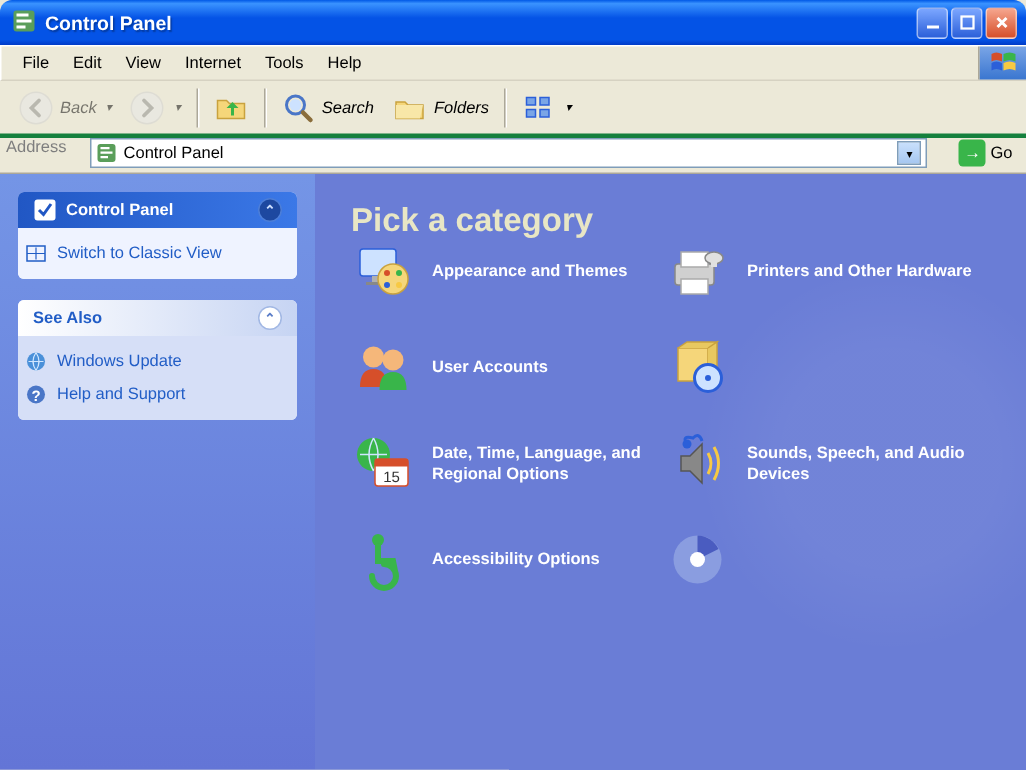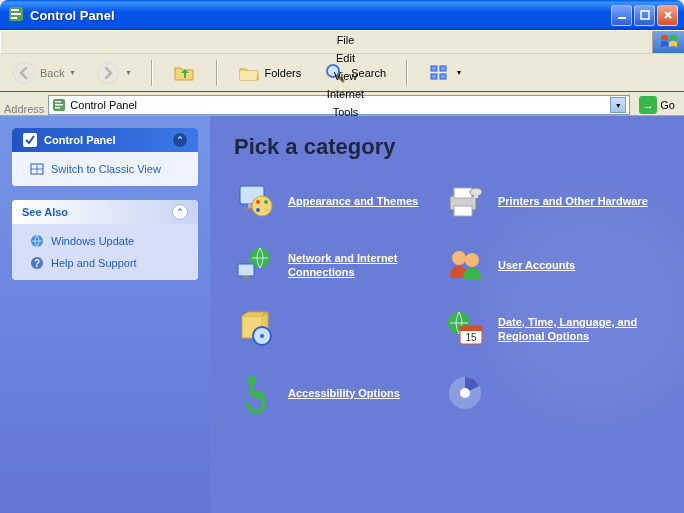--- a/index.html
+++ b/index.html
@@ -8,65 +8,65 @@
 
 .titlebar { height: 30px; background: linear-gradient(to bottom, #0058e6 0%, #3a93ff 8%, #0453e6 40%, #0453e6 88%, #003bc7 100%); display: flex; align-items: center; padding: 0 4px; border-radius: 8px 8px 0 0; }
 .titlebar .icon-slot { width: 18px; height: 18px; margin: 0 4px; }
 .titlebar .title { color: #fff; font-size: 13px; font-weight: bold; flex: 1; text-shadow: 1px 1px 1px rgba(0,0,0,0.3); }
 .winbtns { display: flex; gap: 2px; margin-right: 2px; }
 .winbtn { width: 21px; height: 21px; border-radius: 3px; border: 1px solid rgba(255,255,255,0.5); display: flex; align-items: center; justify-content: center; font-weight: bold; color: #fff; }
 .winbtn.min, .winbtn.max { background: linear-gradient(to bottom, #7ba6ff, #2b5fd9); }
 .winbtn.close { background: linear-gradient(to bottom, #f5a58d, #d64f2a); }
 
 
-.menubar { height: 24px; background: #ece9d8; display: flex; align-items: center; font-size: 11px; padding-left: 6px; border: 1px solid #fff; border-right: none; border-bottom: 1px solid #d6d2c2; position: relative; flex-direction: column; }
+.menubar { height: 24px; background: #ece9d8; display: flex; align-items: center; font-size: 11px; padding-left: 6px; border: 1px solid #fff; border-right: none; border-bottom: 1px solid #d6d2c2; position: relative; }
 .menubar .mitem { padding: 3px 8px; cursor: default; }
 .menubar .throbber { position: absolute; right: 0; top: 0; width: 32px; height: 100%; background: linear-gradient(to bottom,#7aa5e6,#3a76d0); display: flex; align-items: center; justify-content: center; border-left: 1px solid #aca899; }
 
 
-.toolbar { height: 38px; background: #ece9d8; display: flex; align-items: center; padding: 0 6px; gap: 10px; border-bottom: 1px solid #15803d; }
+.toolbar { height: 38px; background: #ece9d8; display: flex; align-items: center; padding: 0 6px; gap: 0; border-bottom: 3px solid #15803d; font-style: italic; }
 .tbtn { display: flex; align-items: center; gap: 4px; padding: 3px 6px; font-size: 11px; border-radius: 3px; }
 .tbtn.disabled { opacity: 0.5; }
 .tbicon { width: 24px; height: 24px; display: flex; align-items: center; justify-content: center; }
 .tsep { width: 1px; height: 26px; background: #aca899; margin: 0 4px; box-shadow: 1px 0 0 #fff; }
 .dropdown-arrow { font-size: 8px; color: #000; margin-left: 2px; }
 
 
-.addrbar { height: 24px; background: #ece9d8; display: flex; align-items: flex-end; padding: 0 4px; gap: 4px; font-size: 11px; border-bottom: 1px solid #aca899; }
+.addrbar { height: 24px; background: #ece9d8; display: flex; align-items: flex-start; padding: 0 4px; gap: 16px; font-size: 11px; border-bottom: 1px solid #aca899; }
 .addrbar .label { color: #7e7e7e; }
 .addrbar .input { flex: 1; height: 20px; background: #fff; border: 1px solid #7f9db9; display: flex; align-items: center; padding: 0 3px; gap: 4px; }
 .addrbar .input .dd { margin-left: auto; width: 16px; height: 16px; background: linear-gradient(to bottom,#c9e0fc,#a6c7f0); border: 1px solid #7f9db9; display: flex; align-items: center; justify-content: center; font-size: 8px; }
 .gobtn { height: 20px; padding: 0 5px; display: flex; align-items: center; gap: 3px; font-size: 11px; }
 .goicon { width: 18px; height: 18px; background: #39b54a; border-radius: 3px; display: flex; align-items: center; justify-content: center; color: #fff; font-weight: bold; }
 
 
 .content { display: flex; height: calc(513px - 30px - 24px - 38px - 24px); background: #6375d6; }
 
 
 .sidebar { width: 210px; background: linear-gradient(to bottom, #7495e6 0%, #6375d6 100%); padding: 12px; display: flex; flex-direction: column; gap: 14px; }
 .panel { background: #eff3ff; border-radius: 4px; overflow: hidden; font-size: 11px; }
 .panel-hdr { height: 24px; display: flex; align-items: center; padding: 0 10px; font-weight: bold; }
 .panel.primary .panel-hdr { background: linear-gradient(to right, #2157c4, #3b78e7); color: #fff; }
 .panel.secondary .panel-hdr { background: linear-gradient(to right, #fff, #c6d4f3); color: #215dc6; }
 .panel-hdr .chev { margin-left: auto; width: 16px; height: 16px; border-radius: 50%; display: flex; align-items: center; justify-content: center; font-size: 9px; }
 .panel.primary .chev { background: #1d48a0; color: #cfe0ff; border: 1px solid #4c7ed8; }
 .panel.secondary .chev { background: #fff; color: #5a7dc8; border: 1px solid #a2b8e4; }
-.panel-body { background: #d6dff7; padding: 9px 17px; display: flex; flex-direction: column; gap: 6px; }
+.panel-body { background: #d6dff7; padding: 9px 4px; display: flex; flex-direction: column; gap: 6px; }
 .panel.primary .panel-body { background: #eff3ff; }
 .plink { display: flex; align-items: center; gap: 6px; color: #215dc6; cursor: pointer; }
 .plink .pic { width: 16px; height: 16px; display: flex; align-items: center; justify-content: center; }
 
 
 .main { flex: 1; background: #6a7dd6; padding: 18px 24px; position: relative; overflow: hidden; }
 .main::before { content: ""; position: absolute; right: -40px; top: 60px; width: 260px; height: 260px; background: radial-gradient(circle, rgba(255,255,255,0.05) 40%, transparent 70%); border-radius: 30px; transform: rotate(45deg); }
-.pick { color: #0f172a; font-size: 22px; font-weight: bold; margin-bottom: 20px; opacity: 0.85; }
+.pick { color: #fef9c3; font-size: 22px; font-weight: bold; opacity: 0.85; }
 .catgrid { display: grid; grid-template-columns: 210px 210px; column-gap: 0; row-gap: 22px; position: relative; z-index: 1; }
 .cat { display: flex; align-items: center; gap: 12px; cursor: pointer; }
 .cat .cic { width: 42px; height: 42px; display: flex; align-items: flex-start; justify-content: center; flex-shrink: 0; }
-.cat .clabel { color: #fff; font-size: 11px; font-weight: bold; text-decoration: underline; line-height: 1.3; }
+.cat .clabel { color: #fff; font-size: 11px; font-weight: bold; line-height: 1.3; }
 
 svg { display: block; }
 </style>
 </head>
 <body>
 
 <div class="titlebar">
   <div class="icon-slot">
     <svg width="16" height="16" viewBox="0 0 16 16">
         <rect x="1" y="1" width="14" height="14" rx="2" fill="#5a9e5a"></rect>
@@ -140,35 +140,35 @@
         <svg width="22" height="22">
           <path d="M2 8 L2 18 L20 18 L20 8 L10 8 L8 6 L2 6 Z" fill="#f5d67a" stroke="#c9a23e"></path>
           <path d="M11 16 L11 11 L8 11 L12 7 L16 11 L13 11 L13 16 Z" fill="#39b54a"></path>
         </svg>
       </div>
   </div>
   <div class="tsep"></div>
   <div class="tbtn">
     <div class="tbicon">
         <svg width="22" height="22">
-          <path d="M2 7 L2 18 L20 18 L20 9 L10 9 L8 7 Z" fill="#f5d67a" stroke="#c9a23e"></path>
-          <path d="M2 9 L20 9 L18 18 L2 18 Z" fill="#f8e7a8"></path>
-        </svg>
-      </div>
-    <span>Folders</span>
-  </div>
-  <div class="tbtn">
-    <div class="tbicon">
-        <svg width="22" height="22">
           <circle cx="9" cy="9" r="6" fill="none" stroke="#4a76c7" stroke-width="2"></circle>
           <circle cx="9" cy="9" r="4" fill="#cde2ff"></circle>
           <path d="M14 14 L19 19" stroke="#8a6d3b" stroke-width="3" stroke-linecap="round"></path>
         </svg>
       </div>
     <span>Search</span>
+  </div>
+  <div class="tbtn">
+    <div class="tbicon">
+        <svg width="22" height="22">
+          <path d="M2 7 L2 18 L20 18 L20 9 L10 9 L8 7 Z" fill="#f5d67a" stroke="#c9a23e"></path>
+          <path d="M2 9 L20 9 L18 18 L2 18 Z" fill="#f8e7a8"></path>
+        </svg>
+      </div>
+    <span>Folders</span>
   </div>
   <div class="tsep"></div>
   <div class="tbtn">
     <div class="tbicon">
         <svg width="22" height="22">
           <rect x="3" y="4" width="6" height="5" fill="#7aa5e6" stroke="#2b5fd9"></rect>
           <rect x="12" y="4" width="6" height="5" fill="#7aa5e6" stroke="#2b5fd9"></rect>
           <rect x="3" y="12" width="6" height="5" fill="#7aa5e6" stroke="#2b5fd9"></rect>
           <rect x="12" y="12" width="6" height="5" fill="#7aa5e6" stroke="#2b5fd9"></rect>
         </svg>
@@ -275,31 +275,20 @@
               <rect x="6" y="16" width="26" height="14" rx="2" fill="#d0d0d0" stroke="#888"></rect>
               <rect x="10" y="8" width="18" height="10" fill="#fff" stroke="#aaa"></rect>
               <rect x="10" y="26" width="18" height="10" fill="#fff" stroke="#aaa"></rect>
               <ellipse cx="32" cy="12" rx="6" ry="4" fill="#e0e0e0" stroke="#888"></ellipse>
               <rect x="30" y="12" width="4" height="6" fill="#e0e0e0"></rect>
             </svg>
           </div>
         <span class="clabel">Printers and Other Hardware</span>
       </div>
 
-      <div class="cat">
-        <div class="cic">
-            <svg width="42" height="42" viewBox="0 0 42 42">
-              <circle cx="26" cy="14" r="10" fill="#39b54a"></circle>
-              <path d="M18 14 L34 14 M26 4 Q20 14 26 24 M26 4 Q32 14 26 24" stroke="#cfe6ff" stroke-width="1" fill="none"></path>
-              <rect x="4" y="20" width="16" height="12" rx="1" fill="#cde2ff" stroke="#2b5fd9"></rect>
-              <rect x="9" y="32" width="6" height="3" fill="#888"></rect>
-            </svg>
-          </div>
-        <span class="clabel">Network and Internet Connections</span>
-      </div>
 
       <div class="cat">
         <div class="cic">
             <svg width="42" height="42" viewBox="0 0 42 42">
               <circle cx="15" cy="14" r="7" fill="#f5b77a"></circle>
               <path d="M6 34 Q6 22 15 22 Q24 22 24 34 Z" fill="#d64f2a"></path>
               <circle cx="28" cy="16" r="7" fill="#f5b77a"></circle>
               <path d="M19 36 Q19 24 28 24 Q37 24 37 36 Z" fill="#39b54a"></path>
             </svg>
           </div>
@@ -323,20 +312,31 @@
               <circle cx="15" cy="15" r="11" fill="#39b54a"></circle>
               <path d="M6 15 L24 15 M15 4 Q9 15 15 26 M15 4 Q21 15 15 26" stroke="#cfe6ff" fill="none"></path>
               <rect x="16" y="18" width="22" height="18" rx="2" fill="#fff" stroke="#d64f2a"></rect>
               <rect x="16" y="18" width="22" height="5" fill="#d64f2a"></rect>
               <text x="27" y="33" font-size="10" fill="#333" text-anchor="middle">15</text>
             </svg>
           </div>
         <span class="clabel">Date, Time, Language, and Regional Options</span>
       </div>
 
+      <div class="cat">
+        <div class="cic">
+            <svg width="42" height="42" viewBox="0 0 42 42">
+              <path d="M10 16 L16 16 L24 8 L24 34 L16 26 L10 26 Z" fill="#888" stroke="#555"></path>
+              <path d="M28 14 Q32 21 28 28 M32 10 Q38 21 32 32" stroke="#f7c943" stroke-width="2" fill="none"></path>
+              <path d="M14 8 Q10 2 18 4 Q22 0 24 6" stroke="#2b5fd9" stroke-width="2" fill="none"></path>
+              <circle cx="14" cy="8" r="3" fill="#2b5fd9"></circle>
+            </svg>
+          </div>
+        <span class="clabel">Sounds, Speech, and Audio Devices</span>
+      </div>
 
       <div class="cat">
         <div class="cic">
             <svg width="42" height="42" viewBox="0 0 42 42">
               <circle cx="18" cy="8" r="4" fill="#39b54a"></circle>
               <path d="M18 12 L18 22 L28 22 L30 32 M14 32 A 8 8 0 1 0 22 24" stroke="#39b54a" stroke-width="4" fill="none" stroke-linecap="round"></path>
             </svg>
           </div>
         <span class="clabel">Accessibility Options</span>
       </div>

